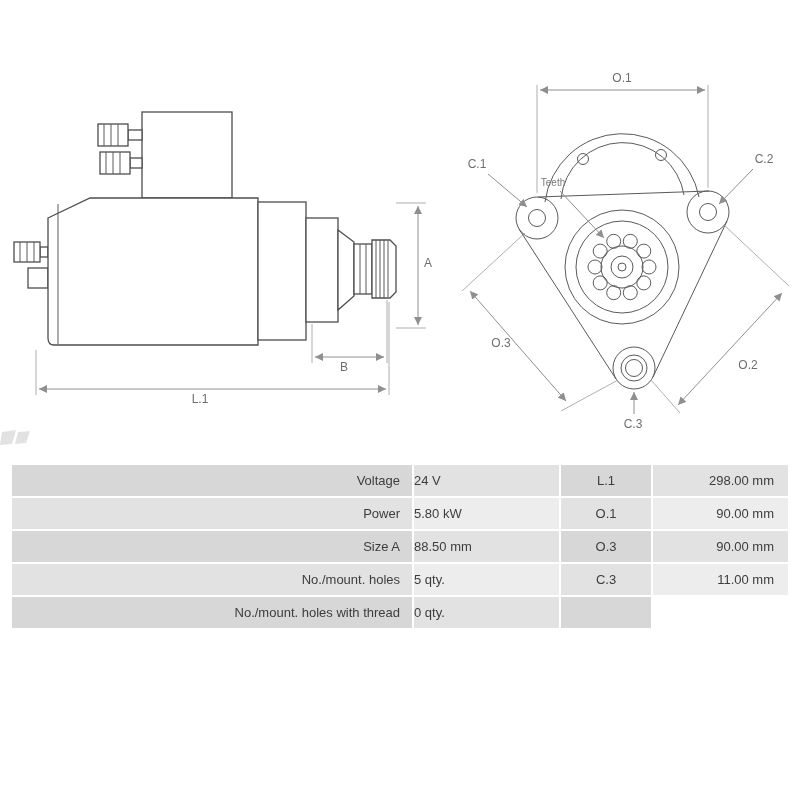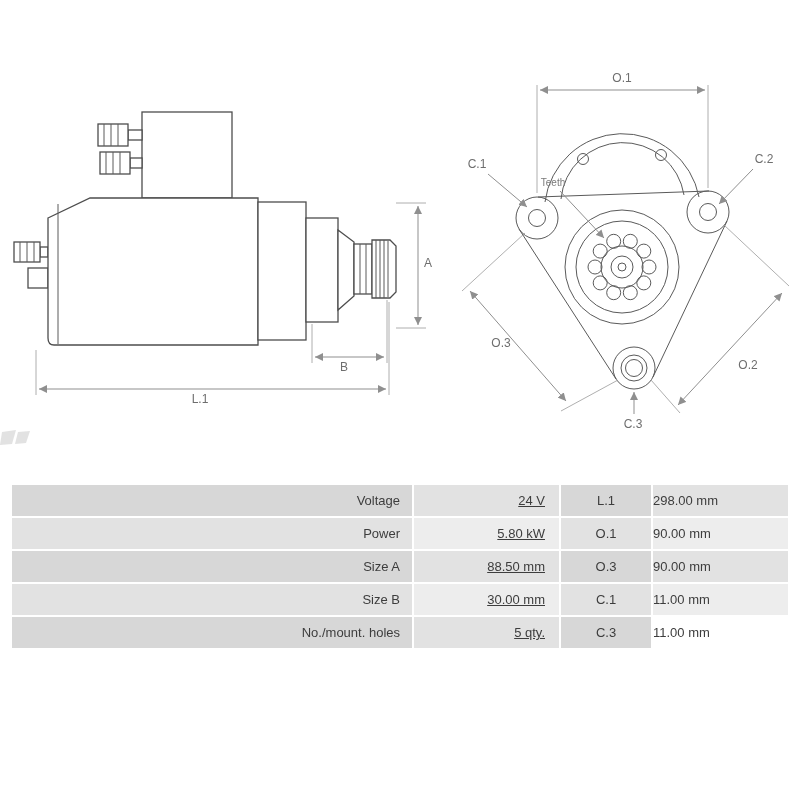--- a/index.html
+++ b/index.html
@@ -12,27 +12,27 @@
   .outline{stroke:#4d4d4d;stroke-width:1.3;fill:#ffffff;}
   .outline-thin{stroke:#5a5a5a;stroke-width:1;fill:none;}
   .hatch{stroke:#5a5a5a;stroke-width:1;}
   .dim{stroke:#8f8f8f;stroke-width:1;fill:none;}
   .ext{stroke:#9a9a9a;stroke-width:0.8;fill:none;}
   .dimtext{fill:#6e6e6e;font-size:12px;font-family:"Liberation Sans",sans-serif;}
   .dimtext-sm{fill:#7a7a7a;font-size:10px;font-family:"Liberation Sans",sans-serif;}
   .wm{fill:#cfcfcf;opacity:.6;}
 
   
-  .spec-table{position:absolute;left:10px;top:483px;width:780px;
+  .spec-table{position:absolute;left:10px;top:463px;width:780px;
     border-collapse:separate;border-spacing:2px;table-layout:fixed;}
   .spec-table td{height:31px;font-size:13px;color:#3d3d3d;padding:0;vertical-align:middle;}
   .spec-table td.lbl{text-align:right;padding-right:12px;}
-  .spec-table td.val{text-align:right;padding-right:14px;text-decoration:underline;}
+  .spec-table td.val{text-align:left;padding-right:14px;}
   .spec-table td.dim-lbl{text-align:center;}
-  .spec-table td.dim-val{padding-right:14px;margin-left:44px;}
+  .spec-table td.dim-val{text-align:right;padding-right:14px;margin-left:44px;}
 
   .spec-table tr:nth-child(odd) td.lbl,
   .spec-table tr:nth-child(odd) td.dim-lbl{background:#d7d7d7;}
   .spec-table tr:nth-child(odd) td.val,
   .spec-table tr:nth-child(odd) td.dim-val{background:#e2e2e2;}
   .spec-table tr:nth-child(even) td.lbl,
   .spec-table tr:nth-child(even) td.dim-lbl{background:#e2e2e2;}
   .spec-table tr:nth-child(even) td.val,
   .spec-table tr:nth-child(even) td.dim-val{background:#ededed;}
   .spec-table tr:last-child td.dim-val{background:transparent;}
@@ -223,27 +223,27 @@
         <td class="dim-lbl">O.1</td>
         <td class="dim-val">90.00 mm</td>
       </tr>
       <tr>
         <td class="lbl">Size A</td>
         <td class="val">88.50 mm</td>
         <td class="dim-lbl">O.3</td>
         <td class="dim-val">90.00 mm</td>
       </tr>
       <tr>
-        <td class="lbl">Size B</td>
-        <td class="val">30.00 mm</td>
-        <td class="dim-lbl">C.1</td>
-        <td class="dim-val">11.00 mm</td>
-      </tr>
-      <tr>
         <td class="lbl">No./mount. holes</td>
         <td class="val">5 qty.</td>
         <td class="dim-lbl">C.3</td>
         <td class="dim-val">11.00 mm</td>
       </tr>
+      <tr>
+        <td class="lbl">No./mount. holes with thread</td>
+        <td class="val">0 qty.</td>
+        <td class="dim-lbl"></td>
+        <td class="dim-val"></td>
+      </tr>
     </tbody>
   </table>
 
 </div>
 
 </body></html>

